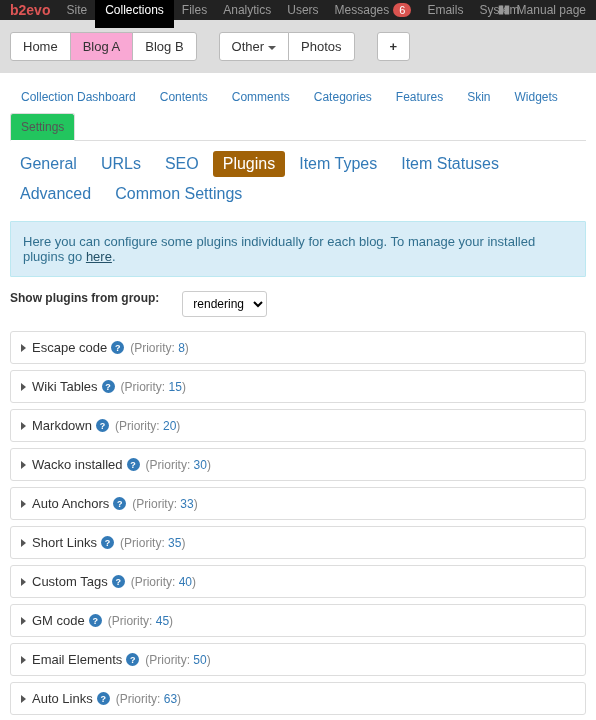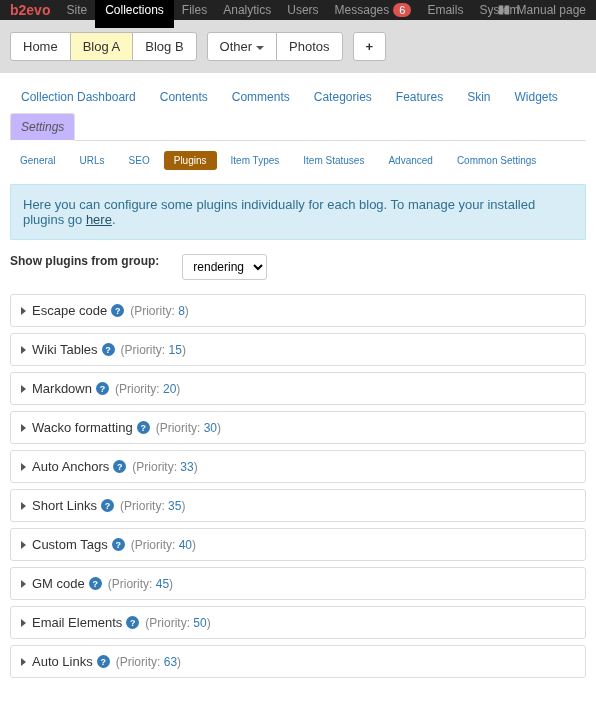--- a/index.html
+++ b/index.html
@@ -4,34 +4,34 @@
 <style>
 * { box-sizing: border-box; margin: 0; padding: 0; }
 body { font-family: "Helvetica Neue", Helvetica, Arial, sans-serif; font-size: 13px; color: #333; background: #fff; width: 596px; }
 .topnav { background: #222; height: 20px; display: flex; align-items: center; padding: 0 10px; position: relative; }
 .topnav .brand { color: #d55; font-weight: bold; margin-right: 8px; font-size: 14px; }
 .topnav .navitem { color: #999; margin: 0 8px; font-size: 12px; cursor: pointer; height: 36px; display: flex; align-items: center; }
 .topnav .navitem.active { background: #000; color: #fff; padding: 0 10px; margin: 0; }
 .topnav .badge { background: #d9534f; color: #fff; border-radius: 8px; padding: 1px 6px; font-size: 11px; margin-left: 4px; }
 .topnav .manual { position: absolute; right: 10px; color: #999; font-size: 12px; cursor: pointer; }
 .topnav .manual svg { vertical-align: -2px; margin-right: 3px; }
-.subbar { background: #ddd; padding: 12px 10px; display: flex; gap: 4px; }
+.subbar { background: #ddd; padding: 12px 10px; display: flex; gap: 16px; }
 .tabgroup { display: inline-flex; }
 .tab { background: #fff; border: 1px solid #bbb; padding: 6px 12px; font-size: 13px; cursor: pointer; margin-left: -1px; }
 .tab:first-child { border-radius: 3px 0 0 3px; margin-left: 0; }
 .tab:last-child { border-radius: 0 3px 3px 0; }
-.tab.active { background: #fef9c3; text-align: right; }
+.tab.active { background: #f9a8d4; text-align: right; }
 .tab.plus { margin-left: 6px; border-radius: 3px; font-weight: bold; }
 .caret { display: inline-block; width: 0; height: 0; border-left: 4px solid transparent; border-right: 4px solid transparent; border-top: 4px solid #555; margin-left: 4px; vertical-align: middle; }
 .content { padding: 10px; }
 .linktabs { border-bottom: 1px solid #ddd; display: flex; flex-wrap: wrap; gap: 2px; margin-bottom: 10px; }
 .linktabs .lt { color: #337ab7; border: 1px solid transparent; padding: 6px 10px; font-size: 12px; cursor: pointer; border-radius: 3px 3px 0 0; }
-.linktabs .lt.active { color: #555; border: 1px solid #ddd; border-bottom: 1px solid #fff; background: #c4b5fd; margin-bottom: -1px; font-style: italic; }
+.linktabs .lt.active { color: #555; border: 1px solid #ddd; border-bottom: 1px solid #fff; background: #22c55e; margin-bottom: -1px; }
 .pills { display: flex; flex-wrap: wrap; gap: 4px; margin-bottom: 14px; }
-.pills .pill { color: #337ab7; padding: 4px 10px; font-size: 10px; cursor: pointer; border-radius: 3px; text-align: center; }
+.pills .pill { color: #337ab7; padding: 4px 10px; font-size: 16px; cursor: pointer; border-radius: 3px; text-align: center; }
 .pills .pill.active { background: #a16207; color: #fff; }
 .alert { background: #d9edf7; border: 1px solid #bce8f1; color: #31708f; padding: 12px; border-radius: 1px; margin-bottom: 14px; font-size: 13px; }
 .alert a { color: #245269; text-decoration: underline; cursor: pointer; }
 .filterrow { display: flex; align-items: flex-start; gap: 23px; margin-bottom: 14px; font-size: 12px; }
 .filterrow select { border: 1px solid #ccc; border-radius: 3px; padding: 4px 6px; font-size: 12px; background: #fff; }
 .panel { border: 1px solid #ddd; border-radius: 3px; margin-bottom: 6px; }
 .panel-head { padding: 8px 10px; font-size: 13px; color: #333; cursor: pointer; display: flex; align-items: center; }
 .panel-head .caret-r { display: inline-block; width: 0; height: 0; border-top: 4px solid transparent; border-bottom: 4px solid transparent; border-left: 5px solid #555; margin-right: 6px; }
 .panel-head .name { font-weight: normal; margin-right: 4px; }
 .panel-head .help { display: inline-flex; width: 13px; height: 13px; border-radius: 50%; background: #337ab7; color: #fff; font-size: 9px; align-items: center; justify-content: center; margin-right: 6px; font-weight: bold; cursor: pointer; }
@@ -128,21 +128,21 @@
         <div class="panel-head">
           <span class="caret-r"></span>
           <span class="name">Markdown</span>
           <span class="help">?</span>
           <span class="prio">(Priority: <span class="num">20</span>)</span>
         </div>
       </div>
       <div class="panel">
         <div class="panel-head">
           <span class="caret-r"></span>
-          <span class="name">Wacko formatting</span>
+          <span class="name">Wacko installed</span>
           <span class="help">?</span>
           <span class="prio">(Priority: <span class="num">30</span>)</span>
         </div>
       </div>
       <div class="panel">
         <div class="panel-head">
           <span class="caret-r"></span>
           <span class="name">Auto Anchors</span>
           <span class="help">?</span>
           <span class="prio">(Priority: <span class="num">33</span>)</span>

